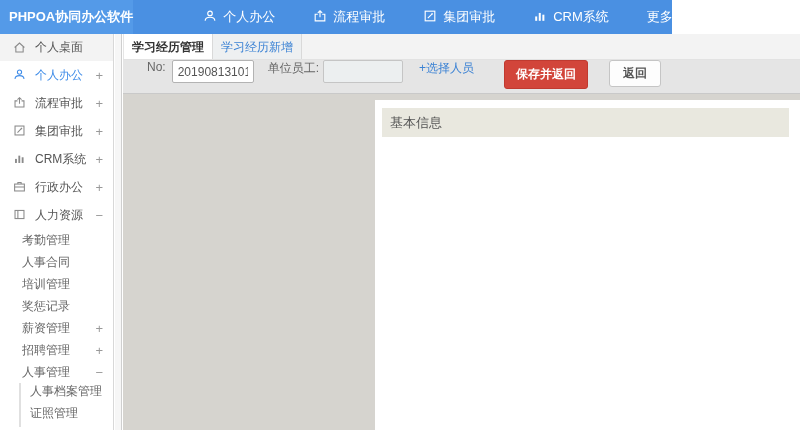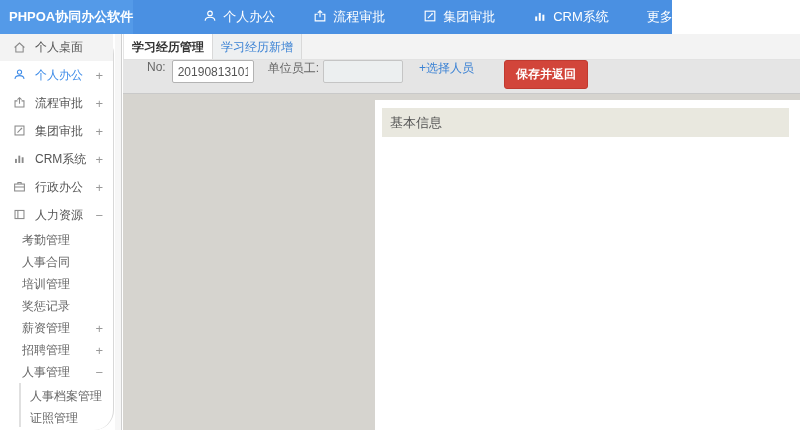--- a/index.html
+++ b/index.html
@@ -16,31 +16,31 @@
   .hamburger i { display:block; height:2px; background:#fff; border-radius:1px; }
   .topnav { display:flex; align-items:center; margin-left:26px; }
   .topnav-item { display:flex; align-items:center; gap:6px; font-size:13px;
     padding:0 19px; height:34px; cursor:pointer; white-space:nowrap; }
   .topnav-item svg { width:14px; height:14px; }
   .caret { width:0; height:0; border-left:4px solid transparent; border-right:4px solid transparent;
     border-top:5px solid #fff; margin-left:2px; }
 
   
   .sidebar { position:absolute; left:0; top:34px; width:114px; height:396px;
-    background:#fff; border-right:1px solid #d8d8d8; font-size:12px; color:#555;border-radius:20px; }
+    background:#fff; border-right:1px solid #d8d8d8; font-size:12px; color:#555; }
   .s-item { display:flex; align-items:center; height:28px; padding:0 10px 0 13px; cursor:pointer; }
   .s-item.first { height:27px; background:#f3f3f3; }
   .s-ico { width:14px; height:14px; margin-right:8px; color:#8a8a8a; flex:none; display:flex; }
   .s-ico svg { width:13px; height:13px; }
   .s-lbl { white-space:nowrap; }
   .s-exp { margin-left:auto; color:#999; font-size:13px; }
   .s-item.active, .s-item.active .s-ico { color:#3f8ce8; }
   .s-sub { display:flex; align-items:center; height:22px; padding:0 10px 0 22px; color:#666; cursor:pointer; }
   .s-l3wrap { margin-left:19px; border-left:2px solid #e0e0e0; }
-  .s-l3 { display:flex; align-items:flex-end; height:22px; padding-left:9px; color:#666; cursor:pointer; }
+  .s-l3 { display:flex; align-items:flex-start; height:22px; padding-left:9px; color:#666; cursor:pointer; }
 
   .scrollstrip { position:absolute; left:115px; top:34px; width:7px; height:396px;
     background:#f6f6f6; border-right:1px solid #cfcfcf; }
 
   
   .main { position:absolute; left:123px; top:34px; width:677px; height:396px; }
   .tabbar { display:flex; height:26px; background:#f3f3f3; border-bottom:1px solid #e2e2e2; }
   .tab { line-height:26px; font-size:12px; padding:0 8px; border-right:1px solid #d9d9d9;
     cursor:pointer; white-space:nowrap; }
   .tab.inactive { background:#fff; color:#333; font-weight:bold; border-left:1px solid #e5e5e5; }
@@ -264,20 +264,21 @@
       </div>
     </div>
 
     <div class="toolbar">
       <span>No:</span>
       <input class="tb-input" type="text" value="20190813101546" style="">
       <span class="tb-lbl2">单位员工:</span>
       <input class="tb-input gray" type="text" value="" style="">
       <span class="tb-link">+选择人员</span>
       <button class="btn-save">保存并返回</button>
+      <button class="btn-back">返回</button>
     </div>
 
     <div class="content">
       <div class="panel">
         <div class="panel-header">基本信息</div>
       </div>
     </div>
   </div>
 
 </div>

